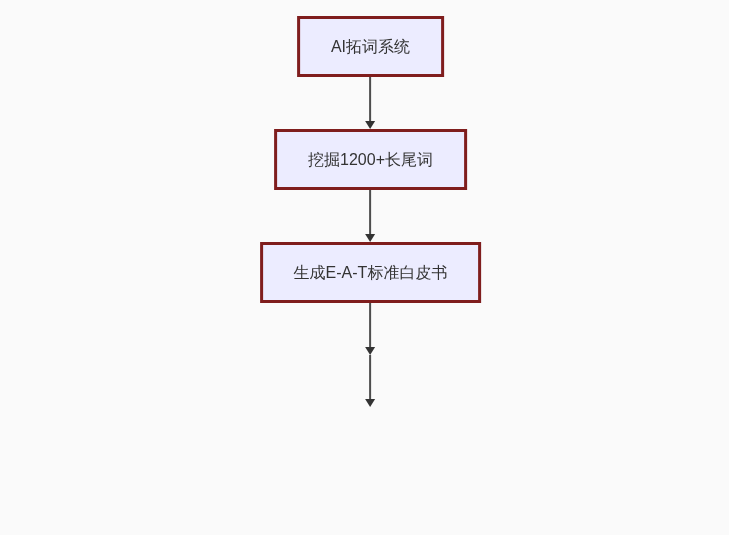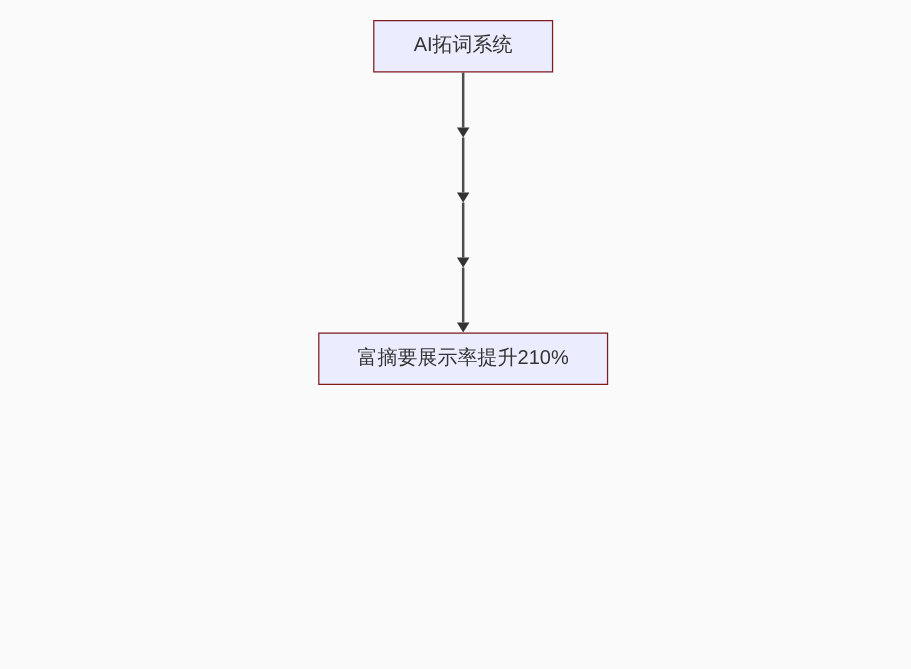--- a/index.html
+++ b/index.html
@@ -22,24 +22,24 @@
     position: absolute;
     left: 50%;
     top: 16px;
     transform: translateX(calc(-50% + 6px));
     display: flex;
     flex-direction: column;
     align-items: center;
   }
   .node {
     box-sizing: border-box;
-    height: 42px;
+    height: 61px;
     padding: 0 31px;
     background: #ECECFF;
-    border: 1px solid #7f1d1d;
+    border: 3px solid #7f1d1d;
     color: #333333;
     font-size: 16px;
     line-height: 1;
     display: flex;
     align-items: center;
     justify-content: center;
     white-space: nowrap;
   }
   .edge {
     height: 52px;
@@ -68,36 +68,39 @@
 
     <div class="node">
       <span>AI拓词系统</span>
     </div>
 
     <div class="edge">
       <div class="shaft"></div>
       <div class="head"></div>
     </div>
 
+    <div class="node">
+      <span>挖掘1200+长尾词</span>
+    </div>
+
+    <div class="edge">
+      <div class="shaft"></div>
+      <div class="head"></div>
+    </div>
+
+    <div class="node">
+      <span>生成E-A-T标准白皮书</span>
+    </div>
 
     <div class="edge">
       <div class="shaft"></div>
       <div class="head"></div>
     </div>
 
 
     <div class="edge">
       <div class="shaft"></div>
       <div class="head"></div>
     </div>
 
 
-    <div class="edge">
-      <div class="shaft"></div>
-      <div class="head"></div>
-    </div>
-
-    <div class="node">
-      <span>富摘要展示率提升210%</span>
-    </div>
-
   </div>
 </div>
 
 </body></html>

